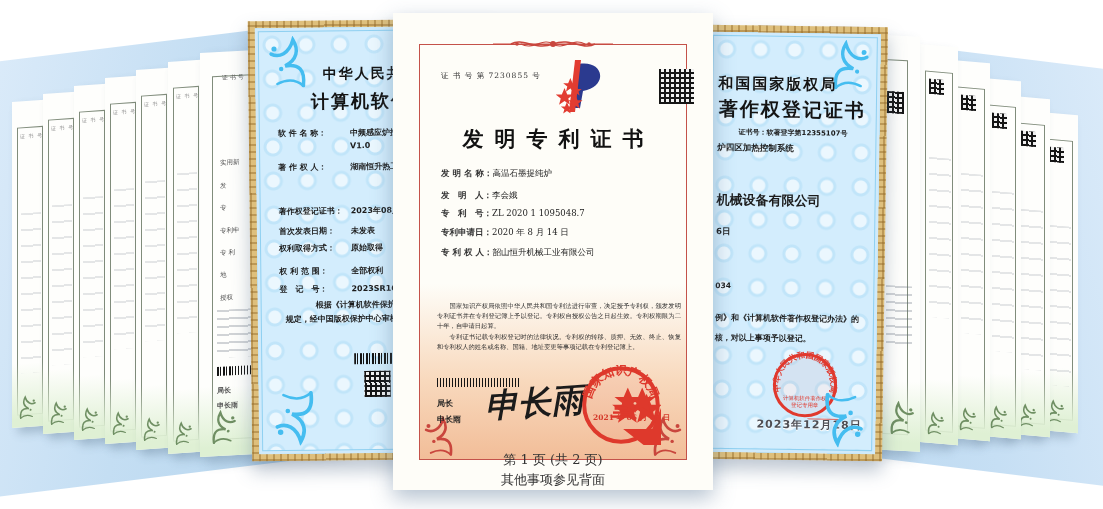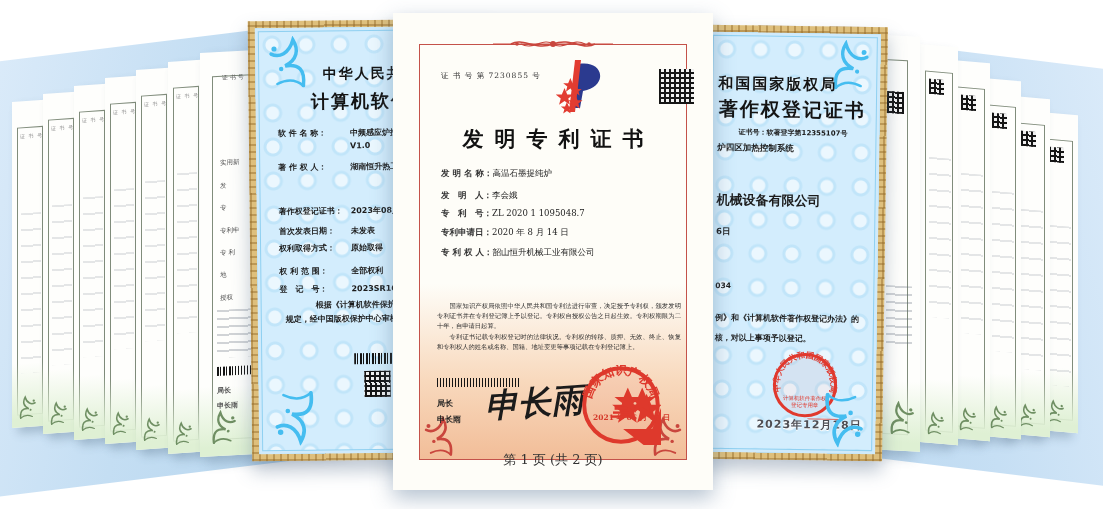--- a/index.html
+++ b/index.html
@@ -360,15 +360,16 @@
       <use href="#star" transform="translate(38,36) scale(0.4)" fill="#de392c"></use>
       <use href="#star" transform="translate(62,36) scale(0.4)" fill="#de392c"></use>
       <use href="#star" transform="translate(41,28) scale(0.35)" fill="#de392c"></use>
       <use href="#star" transform="translate(59,28) scale(0.35)" fill="#de392c"></use>
       <rect x="42" y="52" width="16" height="4" fill="#de392c"></rect>
       <rect x="40" y="58" width="20" height="3" fill="#de392c"></rect>
       <rect x="37" y="63" width="26" height="3" fill="#de392c"></rect>
     </svg>
 
     <div class="abs cc-small" style="left:0;right:0;top:438px;text-align:center">第 1 页 (共 2 页)</div>
+    <div class="abs cc-small" style="left:0;right:0;top:458px;text-align:center">其他事项参见背面</div>
   </div>
 
 </div>
 
 </body></html>

